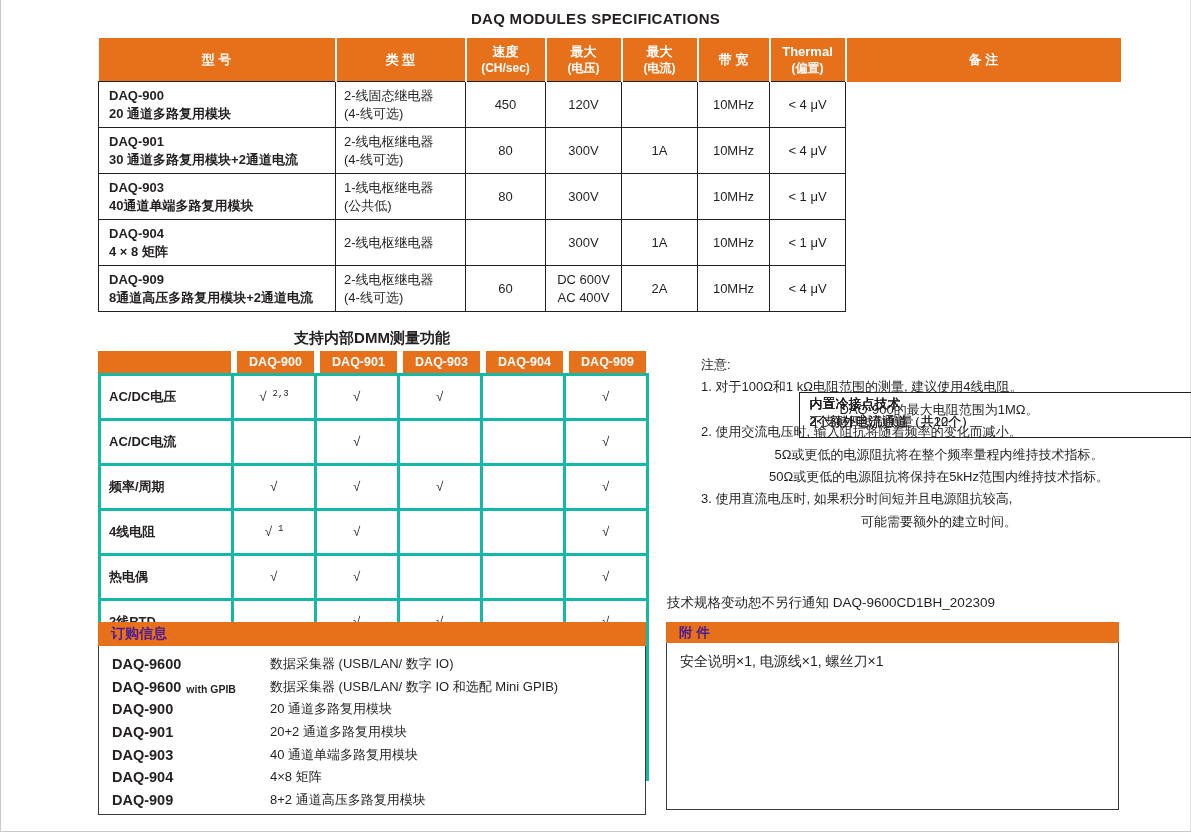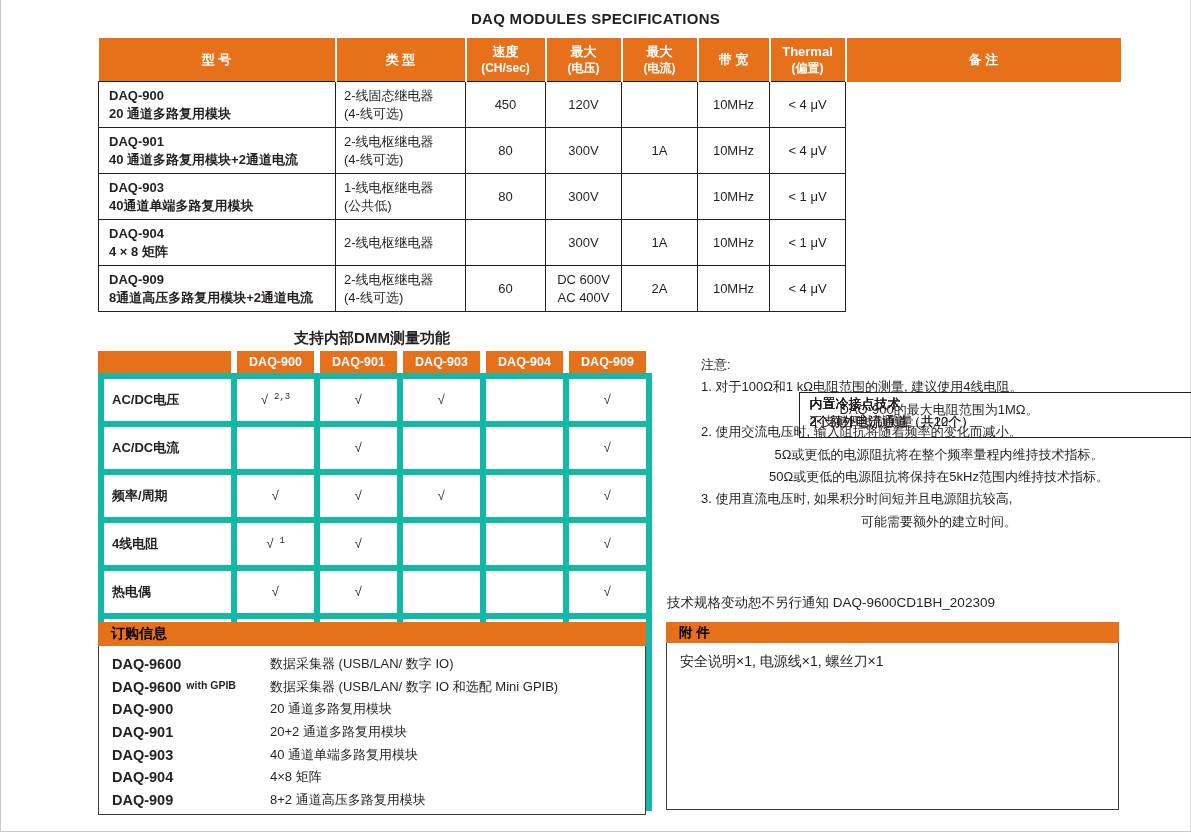--- a/index.html
+++ b/index.html
@@ -18,40 +18,40 @@
   .spec-table td.c{text-align:center;}
   .spec-table td.notes{padding-left:10px;}
 
   
   .dmm-title{position:absolute;left:97px;top:329px;width:548px;text-align:center;font-size:15px;font-weight:bold;}
   .dmm-header{position:absolute;left:97px;top:351px;width:548px;height:22px;display:flex;}
   .dmm-header .hcell{background:var(--orange);color:#fff;font-weight:bold;font-size:12.5px;text-align:center;line-height:22px;box-sizing:border-box;}
   .dmm-header .hcell.first{width:133px;}
   .dmm-header .hcell.col{width:83px;border-left:6px solid #fff;}
   .dmm-table{position:absolute;left:97px;top:373px;width:548px;border-collapse:collapse;table-layout:fixed;}
-  .dmm-table td{border:6px solid #14b8a6;font-size:13px;height:20.5px;padding:12px;box-sizing:border-box;}
+  .dmm-table td{border:3px solid #14b8a6;font-size:13px;height:20.5px;padding:12px;box-sizing:border-box;}
   .dmm-table td.lbl{font-weight:bold;padding-left:8px;}
   .dmm-table td.chk{text-align:center;font-family:Liberation Mono, monospace;}
   .dmm-table sup{font-size:9px;}
 
   
   .notes{position:absolute;left:700px;top:354px;width:460px;font-size:13px;line-height:22.4px;}
   .note-cont{padding-left:16px;text-align:center;}
 
   .footer-note{position:absolute;left:540px;top:594px;width:580px;text-align:center;font-size:13.5px;}
 
   
   .box{position:absolute;}
-  .box-header{background:var(--orange);color:#000000;font-weight:bold;display:flex;align-items:center;padding-left:13px;box-sizing:border-box;}
+  .box-header{background:var(--orange);color:#4c1d95;font-weight:bold;display:flex;align-items:center;padding-left:13px;box-sizing:border-box;}
   .box-body{border:1px solid #3a3a3a;border-top:none;box-sizing:border-box;background:#fff;}
   .ordering-box{left:97px;top:622px;width:548px;}
   .ordering-box .box-header{height:24px;font-size:14px;}
   .ordering-box .box-body{height:169px;padding-top:7px;}
   .ordering-item{display:flex;align-items:center;height:22.6px;padding-left:13px;}
-  .ordering-model{width:158px;display:flex;align-items:flex-start;}
+  .ordering-model{width:158px;display:flex;align-items:flex-end;}
   .ordering-model .m{font-weight:bold;font-size:14.5px;}
   .ordering-model .sfx{font-weight:bold;font-size:10.5px;margin-left:5px;}
   .ordering-desc{font-size:13px;}
   .accessories-box{left:665px;top:622px;width:453px;border-radius:26px;}
   .accessories-box .box-header{height:21px;font-size:13.5px;}
   .accessories-box .box-body{height:167px;padding:10px 0 0 13px;font-size:14px;}
 
   :root{--orange:#e7701a;}
 </style>
 </head>
@@ -121,21 +121,21 @@
           <td class="c"></td>
           <td class="c">10MHz</td>
           <td class="c">&lt; 4 μV</td>
           <td class="notes">
             <div>内置冷接点技术</div>
           </td>
         </tr>
         <tr>
           <td class="model">
             <div>DAQ-901</div>
-            <div>40  通道多路复用模块+2通道电流</div>
+            <div>30  通道多路复用模块+2通道电流</div>
           </td>
           <td class="type">
             <div>2-线电枢继电器</div>
             <div>(4-线可选)</div>
           </td>
           <td class="c">80</td>
           <td class="c">
             <div>300V</div>
           </td>
           <td class="c">1A</td>

